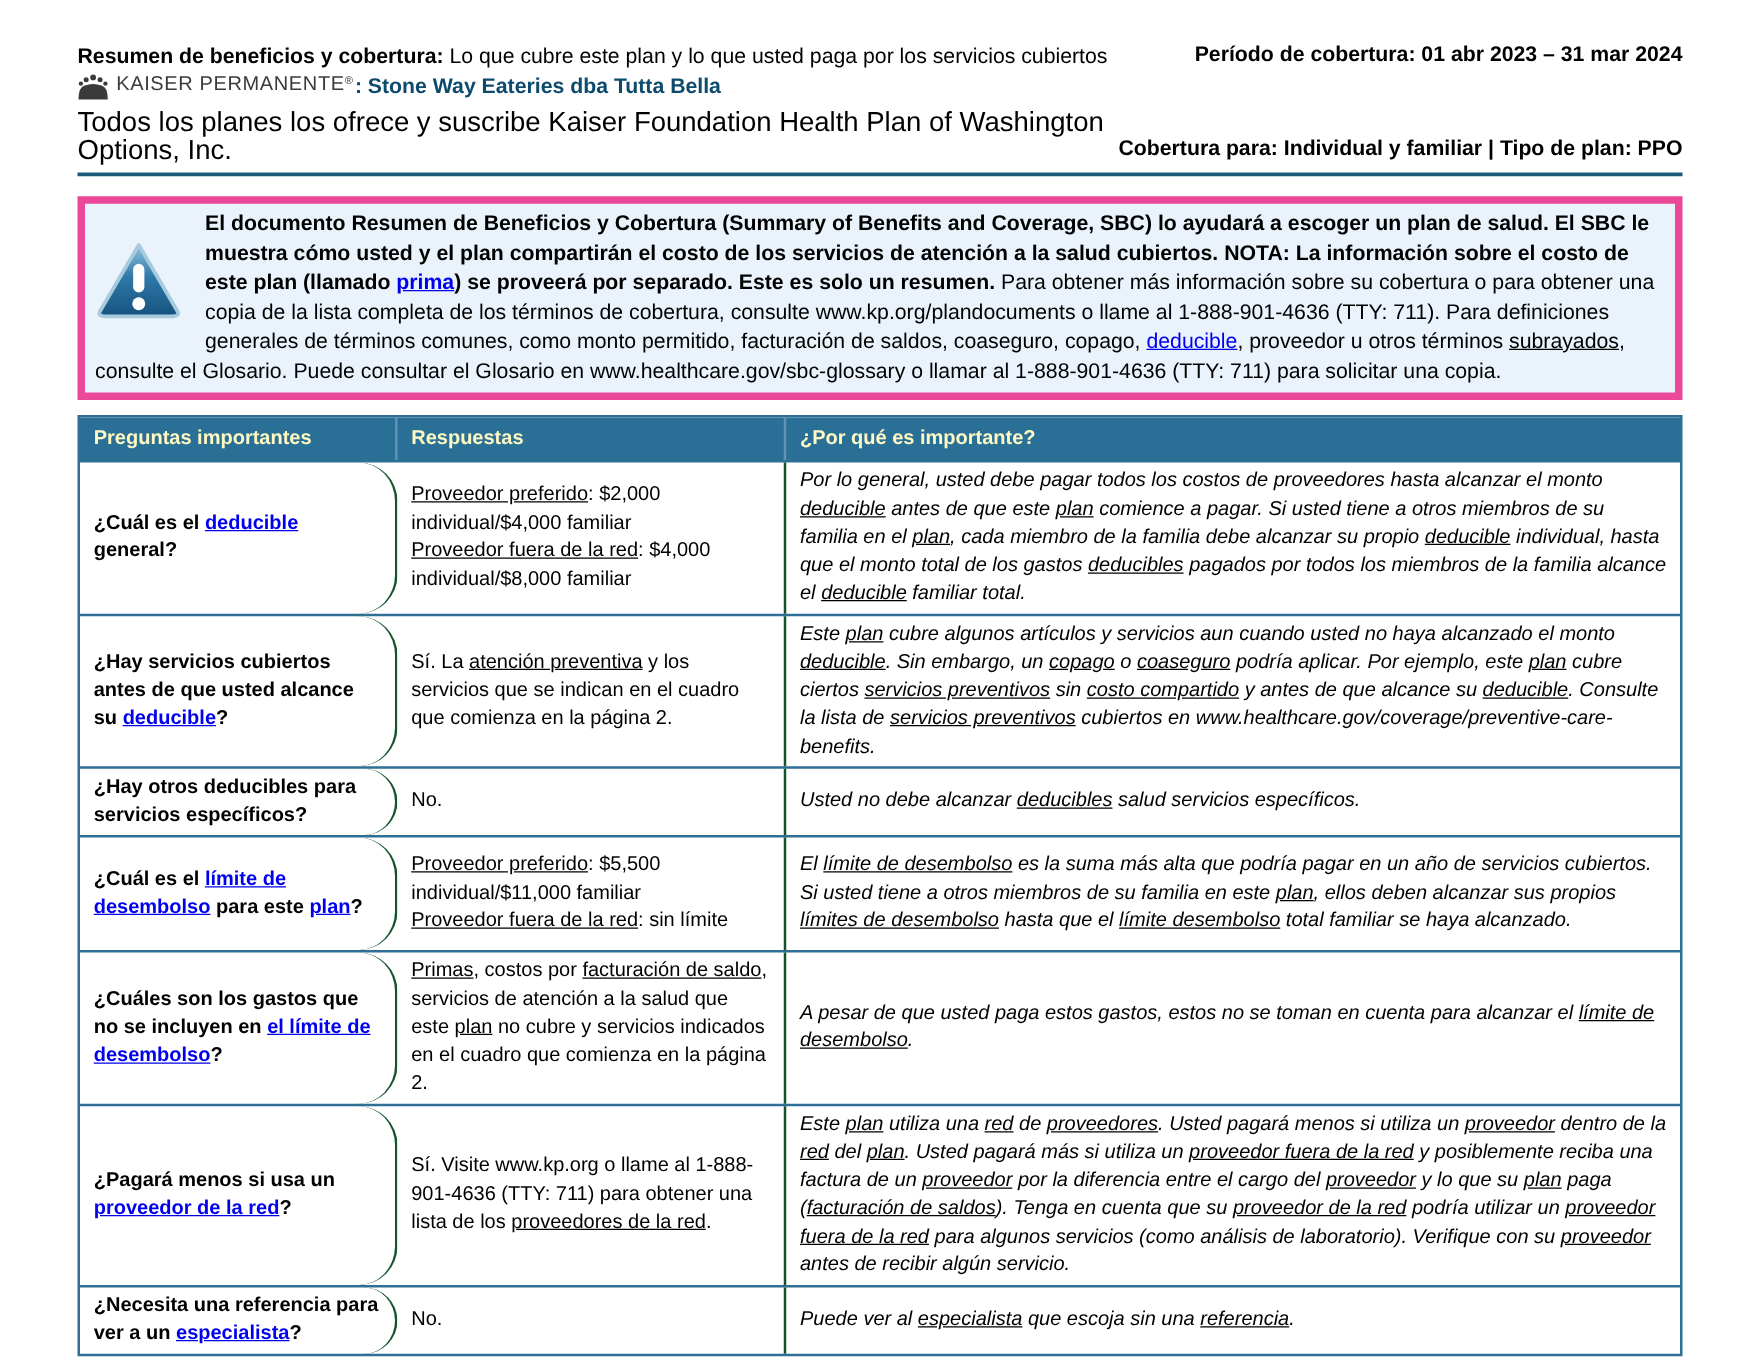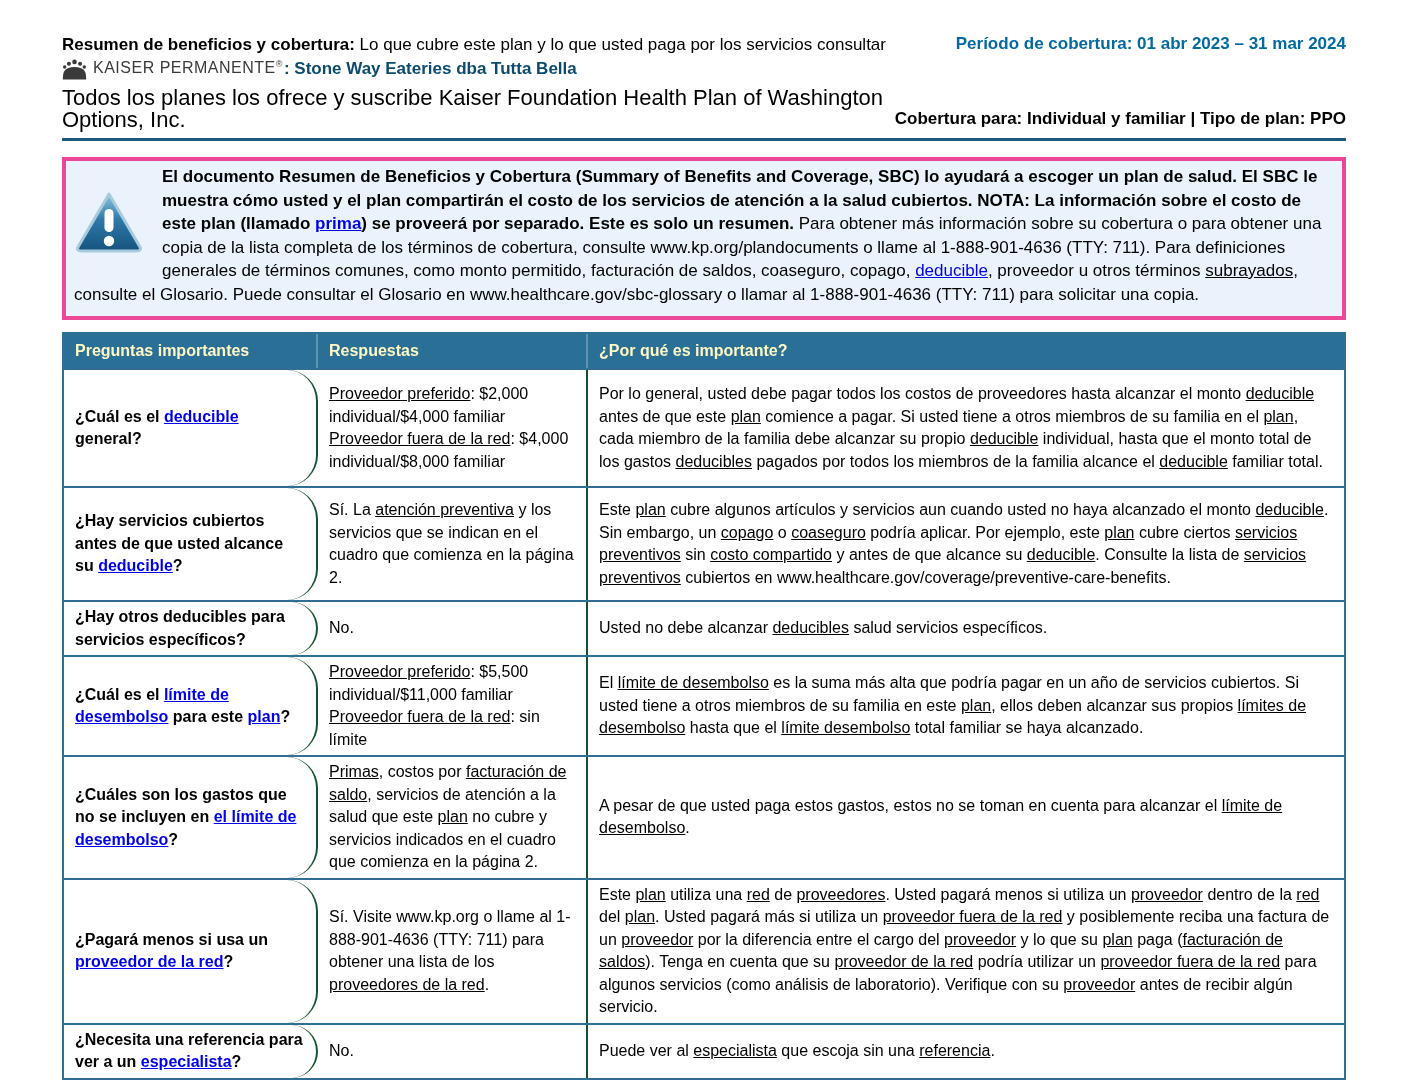--- a/index.html
+++ b/index.html
@@ -14,62 +14,62 @@
   .hdr-left { flex:1; }
   .hdr-right { text-align:right; display:flex; flex-direction:column; justify-content:space-between; padding-bottom:2px; }
   .title-line { font-size:17px; line-height:22px; }
   .title-bold { font-weight:bold; }
   .logo-line { display:flex; align-items:flex-start; margin-top:3px; height:26px; }
   .kp-icon { width:25px; height:22px; margin-right:6px; }
   .kp-brand { font-size:16px; letter-spacing:0.5px; color:#3a3a3a; font-weight:400; }
   .kp-reg { font-size:9px; vertical-align:top; color:#3a3a3a; }
   .plan-name { font-size:17px; font-weight:bold; color:#0c4a6e; margin-left:1px; }
   .underwriter { font-size:22px; line-height:22px; margin-top:2px; }
-  .period { font-size:17px; font-weight:bold; color:#0369a1; }
+  .period { font-size:17px; font-weight:bold; color:#000000; }
   .coverage-for { font-size:17px; font-weight:bold; color:#000; }
   .hdr-rule { height:3px; background:#1C5A7C; margin-top:7px; }
   
   .intro {
-    margin-top:16px; background:#EAF3FB; border:4px solid #ec4899;
+    margin-top:16px; background:#EAF3FB; border:6px solid #ec4899;
     padding:4px 10px 6px 8px; font-size:17px; line-height:23.5px; min-height:163px;
   }
   .icon-spacer { float:left; width:0; height:23px; }
   .intro-icon { float:left; clear:left; width:74px; height:94px; padding-top:2px; margin-right:14px; }
   
   .sbc-table { margin-top:12px; border:2px solid #2F6F96; }
   .thead { display:flex; background:#2A6F96; color:#fef9c3; font-weight:bold; font-size:16px; }
   .th { padding:8px 11px; border-right:2px solid #6092B4; display:flex; align-items:center; }
   .th:last-child { border-right:none; }
   .col-q { width:254px; }
-  .col-a { width:270px; }
+  .col-a { width:311px; }
   .col-w { flex:1; }
   .trow { display:flex; border-top:2px solid #2F6F96; }
   .cell { border-right:2px solid #14532d; display:flex; align-items:center; padding:4px 11px; font-size:16px; line-height:22.5px; }
-  .cell:last-child { border-right:none; }
+  .cell:last-child { border-right:none;font-style:italic; }
   .qcell { font-weight:bold;border-radius:31px; }
   .ctext { width:100%; }
   
   .seg-r { }
   .seg-b { font-weight:bold; }
   .seg-u { text-decoration:underline; }
   .seg-link { color:#0000EE; text-decoration:underline; cursor:pointer; }
   .seg-blink { color:#0000EE; text-decoration:underline; font-weight:bold; cursor:pointer; }
   
   .footer { margin-top:13px; text-align:right; padding-right:12px; }
   .page-num { font-size:17px; font-weight:bold; color:#1F7296; }
 </style>
 </head>
 <body>
 
 <div class="page">
 
   <div class="hdr">
     <div class="hdr-left">
       <div class="title-line">
-        <span class="title-bold">Resumen de beneficios y cobertura:</span><span> Lo que cubre este plan y lo que usted paga por los servicios consultar</span>
+        <span class="title-bold">Resumen de beneficios y cobertura:</span><span> Lo que cubre este plan y lo que usted paga por los servicios cubiertos</span>
       </div>
       <div class="logo-line">
         <svg class="kp-icon" viewBox="0 0 26 22" xmlns="http://www.w3.org/2000/svg" fill="#3a3a3a">
           <circle cx="13" cy="2.6" r="2.4"></circle>
           <circle cx="7.2" cy="4.6" r="2.1"></circle>
           <circle cx="18.8" cy="4.6" r="2.1"></circle>
           <circle cx="2.8" cy="7.8" r="1.8"></circle>
           <circle cx="23.2" cy="7.8" r="1.8"></circle>
           <path d="M0.8 21 Q0.8 10.5 6 9.3 Q9.5 8 13 8 Q16.5 8 20 9.3 Q25.2 10.5 25.2 21 Z"></path>
         </svg>

